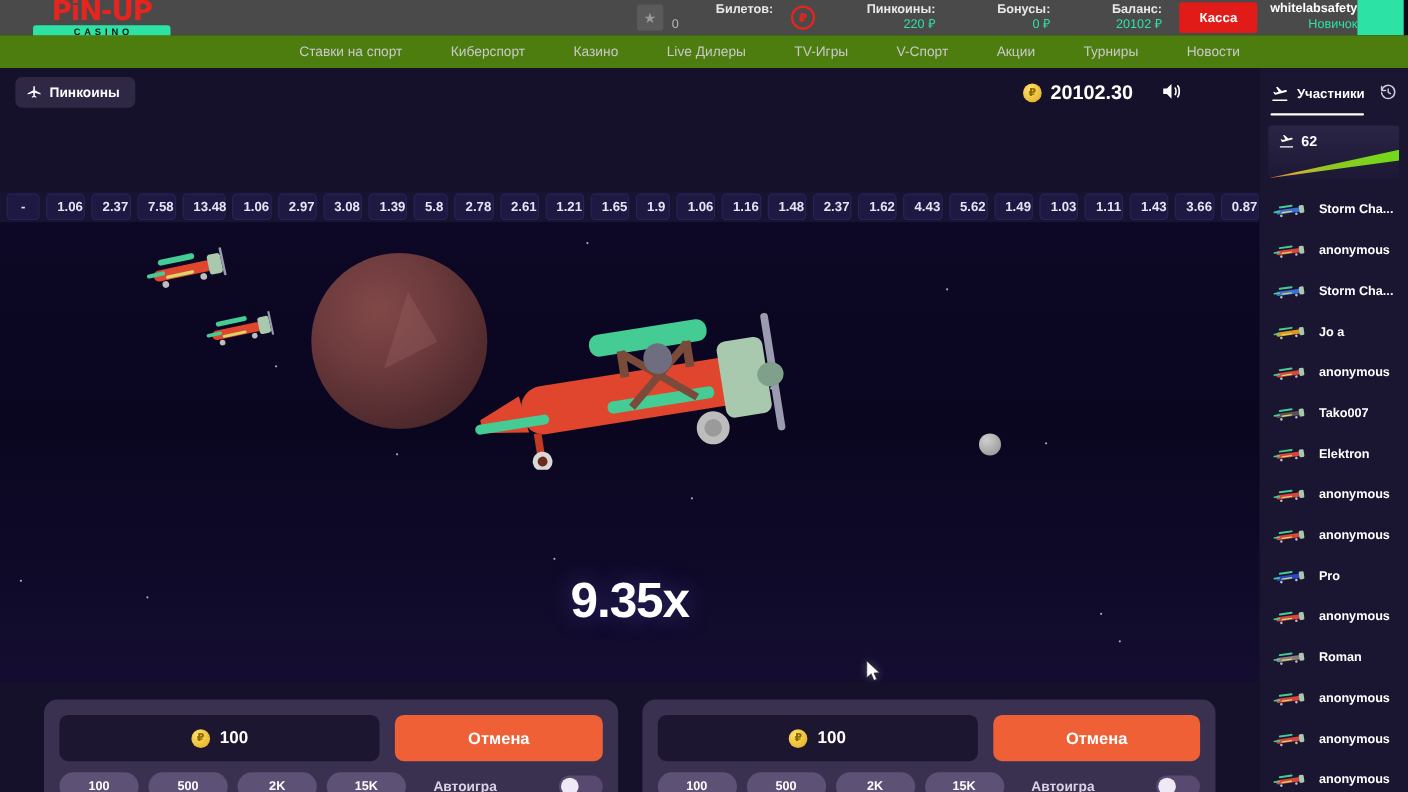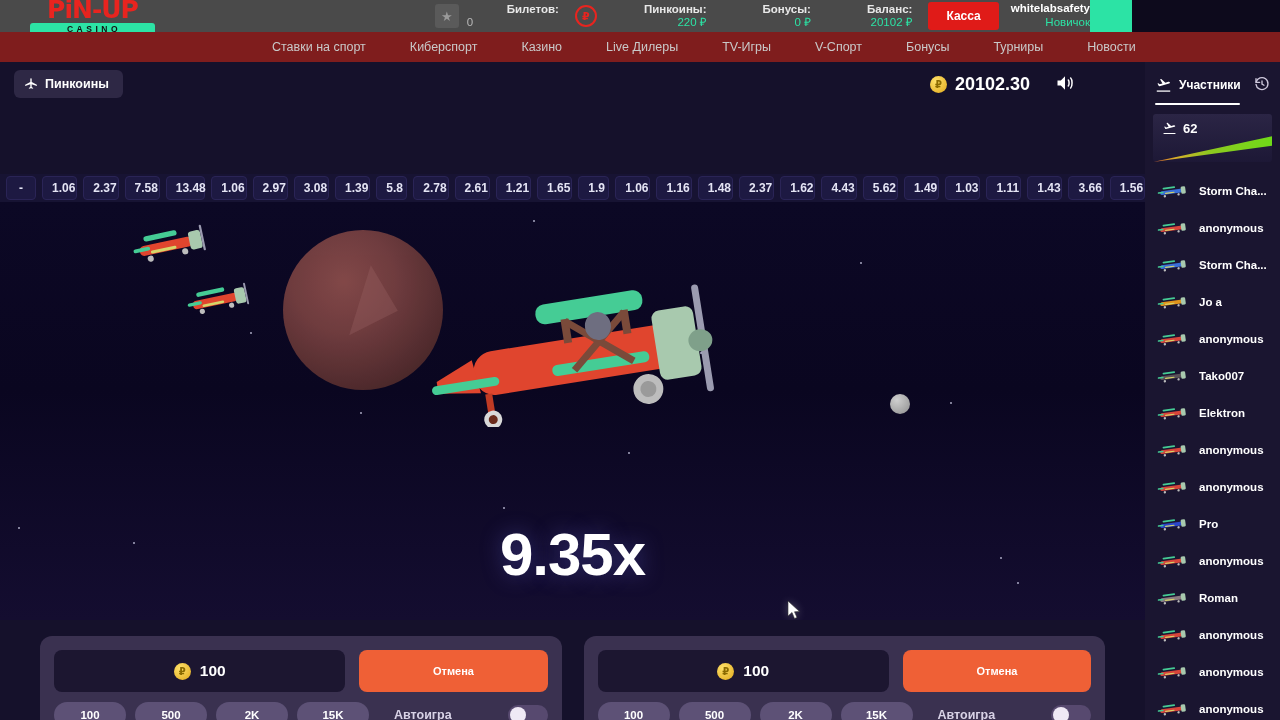--- a/index.html
+++ b/index.html
@@ -1,20 +1,20 @@
 <!DOCTYPE html>
 <html><head>
 <meta charset="utf-8">
 <style>
   * { margin:0; padding:0; box-sizing:border-box; }
   html,body { width:1280px; height:720px; overflow:hidden; background:#0d0a1c;
     font-family:"Liberation Sans", sans-serif; }
 
   
-  .topbar { position:absolute; left:0; top:0; width:1132px; height:32px;
+  .topbar { position:absolute; left:0; top:0; width:1276px; height:32px;
     background:#4a4a4a; display:flex; align-items:center; }
   .logo-wrap { position:absolute; left:30px; top:-2px; width:125px; height:38px; }
   .logo-text { font-size:25px; font-weight:bold; color:#e8241f; letter-spacing:-1px;
     font-family:"DejaVu Sans", sans-serif; line-height:24px; text-align:center; }
   .logo-sub { background:#2ce3a5; color:#111; font-size:8.5px; font-weight:bold;
     letter-spacing:3.5px; text-align:center; border-radius:3px; padding:1px 0 1px 3px;
     margin-top:1px; }
 
   .hdr-right { position:absolute; right:0; top:0; height:32px; display:flex;
     align-items:center; }
@@ -32,21 +32,21 @@
   .kassa { background:#e01b18; color:#fff; font-size:12px; font-weight:bold;
     padding:7px 18px; border:none; border-radius:3px; cursor:pointer;
     margin-right:12px; }
   .user-box { text-align:right; line-height:1.2; }
   .user-box .un { color:#fff; font-size:11.5px; font-weight:bold; }
   .user-box .ur { color:#2ce3a5; font-size:11.5px; }
   .green-tab { width:42px; height:32px; background:#2ce3a5; }
 
   
   .navbar { position:absolute; left:0; top:32px; width:1280px; height:30px;
-    background:#7f1d1d; display:flex; align-items:center; }
+    background:#4d7c0f; display:flex; align-items:center; }
   .navitem { color:#c9c9c9; font-size:12.5px; padding:0 22px; cursor:pointer;
     white-space:nowrap; }
   .navitem:first-child { margin-left:250px; }
 
   
   .game { position:absolute; left:0; top:62px; width:1145px; height:658px;
     background:#15112b; overflow:hidden; }
   .gtool { position:relative; height:46px; background:#15112b; }
   .create-btn { position:absolute; left:14px; top:8px; height:28px;
     background:#2e2845; border:none; border-radius:6px; color:#fff;
@@ -78,38 +78,38 @@
     border-radius:50%;
     background:radial-gradient(circle at 38% 32%, #8f4f4c 0%, #7a4242 35%, #5a3030 70%, #3d2020 100%);
     opacity:.9; }
   .planet::after { content:""; position:absolute; left:38%; top:22%;
     width:54px; height:70px; background:rgba(170,110,105,.35);
     clip-path:polygon(50% 0%, 100% 65%, 10% 100%); }
   .moon { position:absolute; left:890px; top:192px; width:20px; height:20px;
     border-radius:50%; background:radial-gradient(circle at 35% 30%,#cfcfcf,#8e8e8e); }
 
   .mult { position:absolute; left:0; top:318px; width:1145px; text-align:center;
-    color:#fff; font-size:60px; font-weight:bold; letter-spacing:-1px;
+    color:#fff; font-size:45px; font-weight:bold; letter-spacing:-1px;
     text-shadow:0 0 22px rgba(120,120,255,.35); }
 
   .cursor { position:absolute; left:787px; top:398px; z-index:20;
     filter:drop-shadow(0 0 4px rgba(255,255,255,.25)); }
 
   
   .bets { position:absolute; left:0; top:558px; width:1145px; height:162px;
     background:#15112b; display:flex; gap:22px; padding:16px 40px; }
   .bpanel { flex:1; background:#3a3150; border-radius:12px; padding:14px;
     display:flex; flex-direction:column; gap:10px; }
   .brow1 { display:flex; gap:14px; }
   .amt-field { flex:1.55; background:#1c1630; border-radius:8px; height:42px;
     display:flex; align-items:center; justify-content:center; gap:9px;
     cursor:text; }
   .amt-val { color:#fff; font-size:15.5px; font-weight:bold; }
   .cancel-btn { flex:1; background:#ef6036; border:none; border-radius:8px;
-    color:#fff; font-size:11px; font-weight:bold; cursor:pointer; height:42px; }
+    color:#fff; font-size:15px; font-weight:bold; cursor:pointer; height:42px; }
   .brow2 { display:flex; align-items:center; gap:9px; }
   .qbtn { background:#5d5176; border:none; border-radius:14px; color:#fff;
     font-size:11.5px; font-weight:bold; padding:7px 0; width:72px;
     cursor:pointer; }
   .auto-lab { color:#d8d2e6; font-size:12.5px; font-weight:bold; margin-left:16px; }
   .toggle { width:40px; height:20px; background:#57496f; border-radius:11px;
     position:relative; cursor:pointer; margin-left:auto; }
   .toggle::after { content:""; position:absolute; left:2px; top:2px; width:16px;
     height:16px; border-radius:50%; background:#efe9f5; }
 
@@ -184,21 +184,21 @@
   </div>
 </div>
 
 <div class="navbar" id="navbar">
     <div class="navitem">Ставки на спорт</div>
     <div class="navitem">Киберспорт</div>
     <div class="navitem">Казино</div>
     <div class="navitem">Live Дилеры</div>
     <div class="navitem">TV-Игры</div>
     <div class="navitem">V-Спорт</div>
-    <div class="navitem">Бонусы</div>
+    <div class="navitem">Акции</div>
     <div class="navitem">Турниры</div>
     <div class="navitem">Новости</div>
   </div>
 
 <div class="game">
 
   <div class="gtool">
     <button class="create-btn">
       <svg width="14" height="14" viewBox="0 0 24 24" fill="#fff">
         <path d="M12 2c-.7 0-1.2.9-1.2 2.2v4.3L2 13.4v1.9l8.8-2.7v4.6l-2.4 1.7v1.4L12 19.3l3.6 1.0v-1.4l-2.4-1.7v-4.6l8.8 2.7v-1.9l-8.8-4.9V4.2C13.2 2.9 12.7 2 12 2z"></path>
@@ -241,21 +241,21 @@
       <div class="hchip">1.48</div>
       <div class="hchip">2.37</div>
       <div class="hchip">1.62</div>
       <div class="hchip">4.43</div>
       <div class="hchip">5.62</div>
       <div class="hchip">1.49</div>
       <div class="hchip">1.03</div>
       <div class="hchip">1.11</div>
       <div class="hchip">1.43</div>
       <div class="hchip">3.66</div>
-      <div class="hchip">1.56</div>
+      <div class="hchip">0.87</div>
     </div>
 
   <div class="sky">
     <div class="planet"></div>
     <div class="moon"></div>
 
     <svg style="position:absolute;left:122px;top:20px;" width="92" height="44" viewBox="0 0 120 56">
       <g transform="rotate(-12 60 28)">
         <rect x="22" y="24" width="70" height="13" rx="6" fill="#e0452e"></rect>
         <rect x="30" y="12" width="44" height="7" rx="3.5" fill="#45cc95"></rect>

